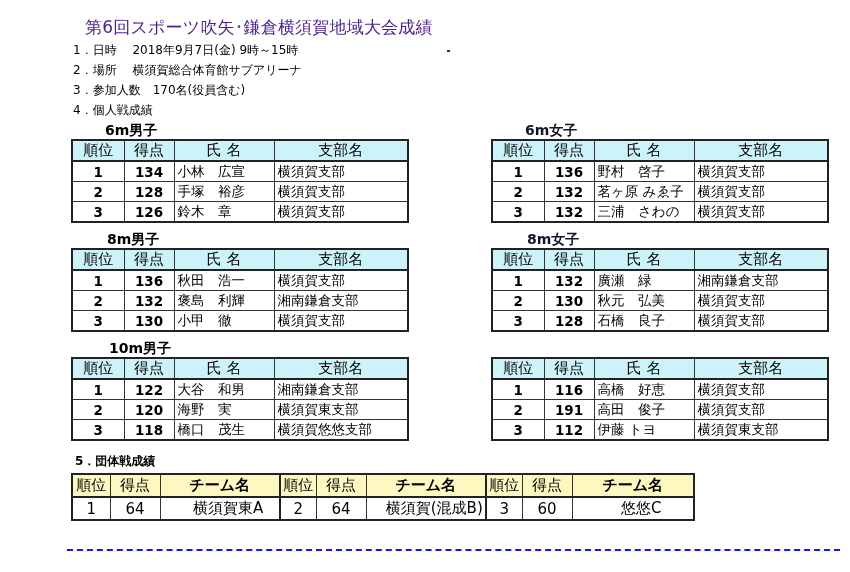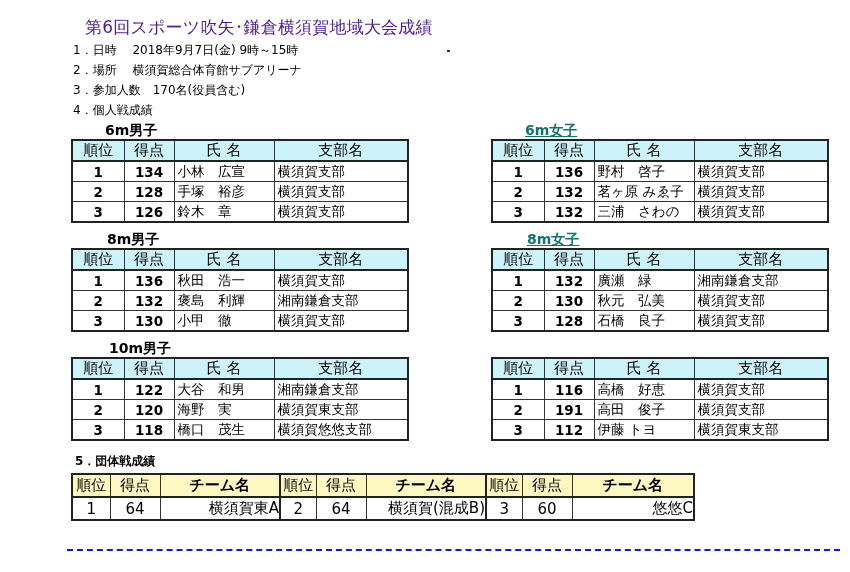--- a/index.html
+++ b/index.html
@@ -8,21 +8,21 @@
     font-family: "DejaVu Sans", "Liberation Sans", sans-serif; color:#000;
   }
   .title {
     position:absolute; left:73px; top:16px; font-size:17px; color:#4c1d95; letter-spacing:0.2px;margin-left:12px;
   }
   .info { position:absolute; left:73px; font-size:12px; }
   .dot { position:absolute; left:447px; top:50px; width:3px; height:2px; background:#333; }
   .cat {
     position:absolute; font-size:14px; font-weight:bold;
   }
-  .cat.red { color:#0f766e;text-decoration:underline; }
+  .cat.red { color:#0f172a; }
   table.res {
     position:absolute; border-collapse:collapse; font-size:13.5px;
     border:2px solid #222;
   }
   table.res th {
     background:#ccf2fa; font-weight:normal; font-size:15px; height:19px; padding:0;
     border:1px solid #333; border-bottom:2px solid #222;
   }
   table.res td { height:19px; padding:0; border:1px solid #333; }
   table.res td.c { text-align:center; font-weight:bold; }
@@ -31,21 +31,21 @@
     position:absolute; border-collapse:collapse; font-size:15px; border:2px solid #222;
   }
   table.team th {
     background:#fdf7c0; font-weight:normal; height:21px; padding:0; border:1px solid #333;
     border-bottom:2px solid #222;
   }
   table.team th.b { font-weight:bold; }
   table.team th.sep, table.team td.sep { border-left:2px solid #222; }
   table.team td { height:21px; padding:0; border:1px solid #333; }
   table.team td.c { text-align:center; }
-  table.team td.l { text-align:right; padding-left:17px; }
+  table.team td.l { text-align:center; padding-left:17px; }
   .footer-line {
     position:absolute; left:67px; top:549px; width:773px; height:0;
     border-top:2px dashed #1414ee;
   }
 </style>
 </head>
 <body>
 
 <div class="title">第6回スポーツ吹矢･鎌倉横須賀地域大会成績</div>
 <div class="info" style="top:42px;">1．日時　 2018年9月7日(金) 9時～15時</div>

